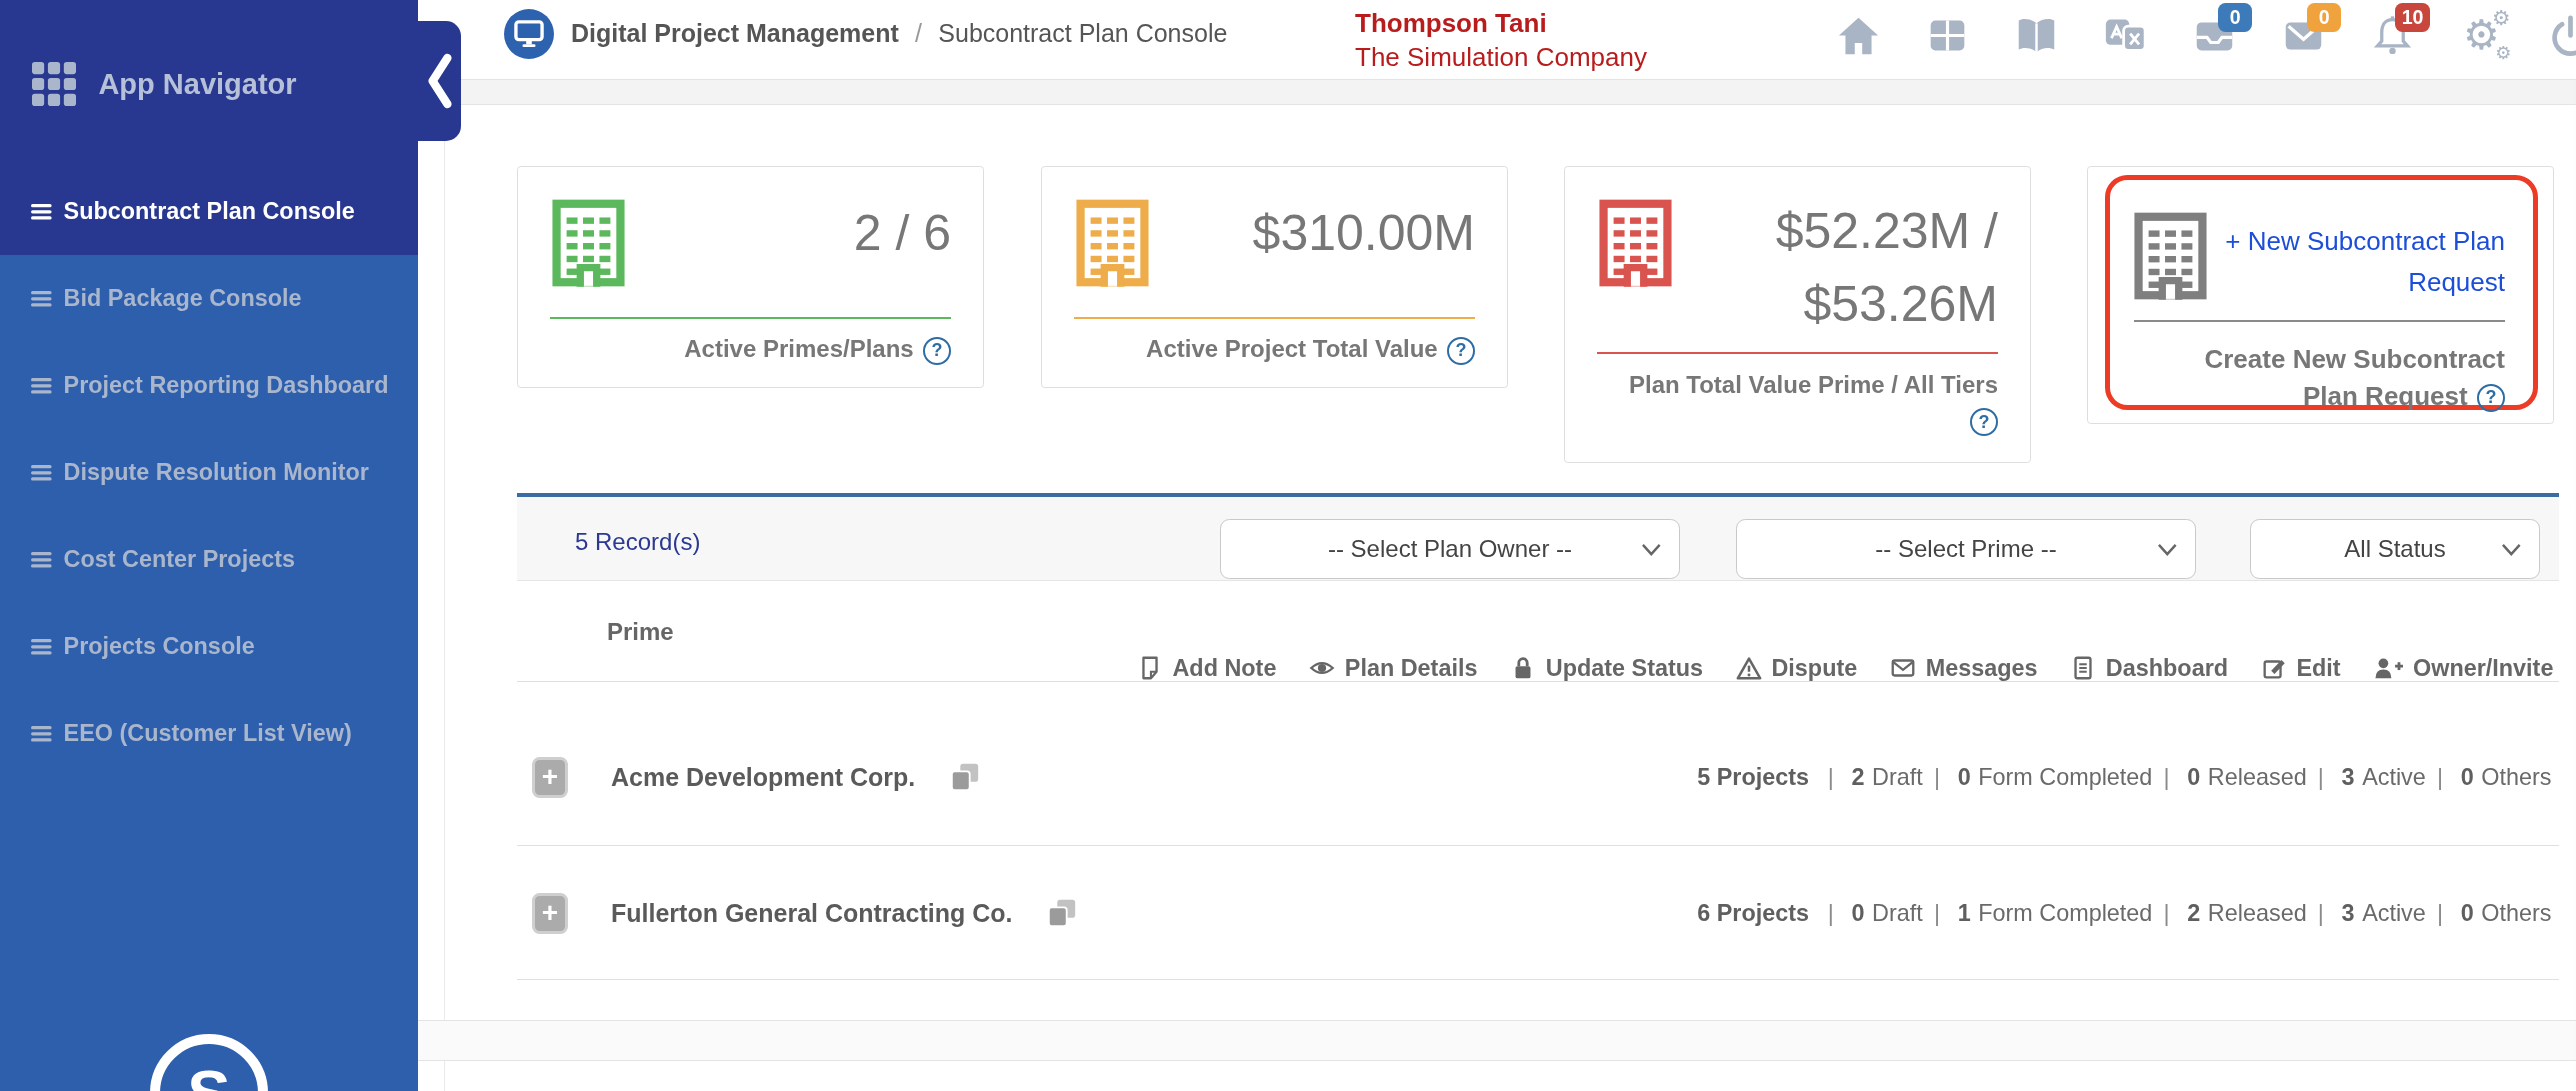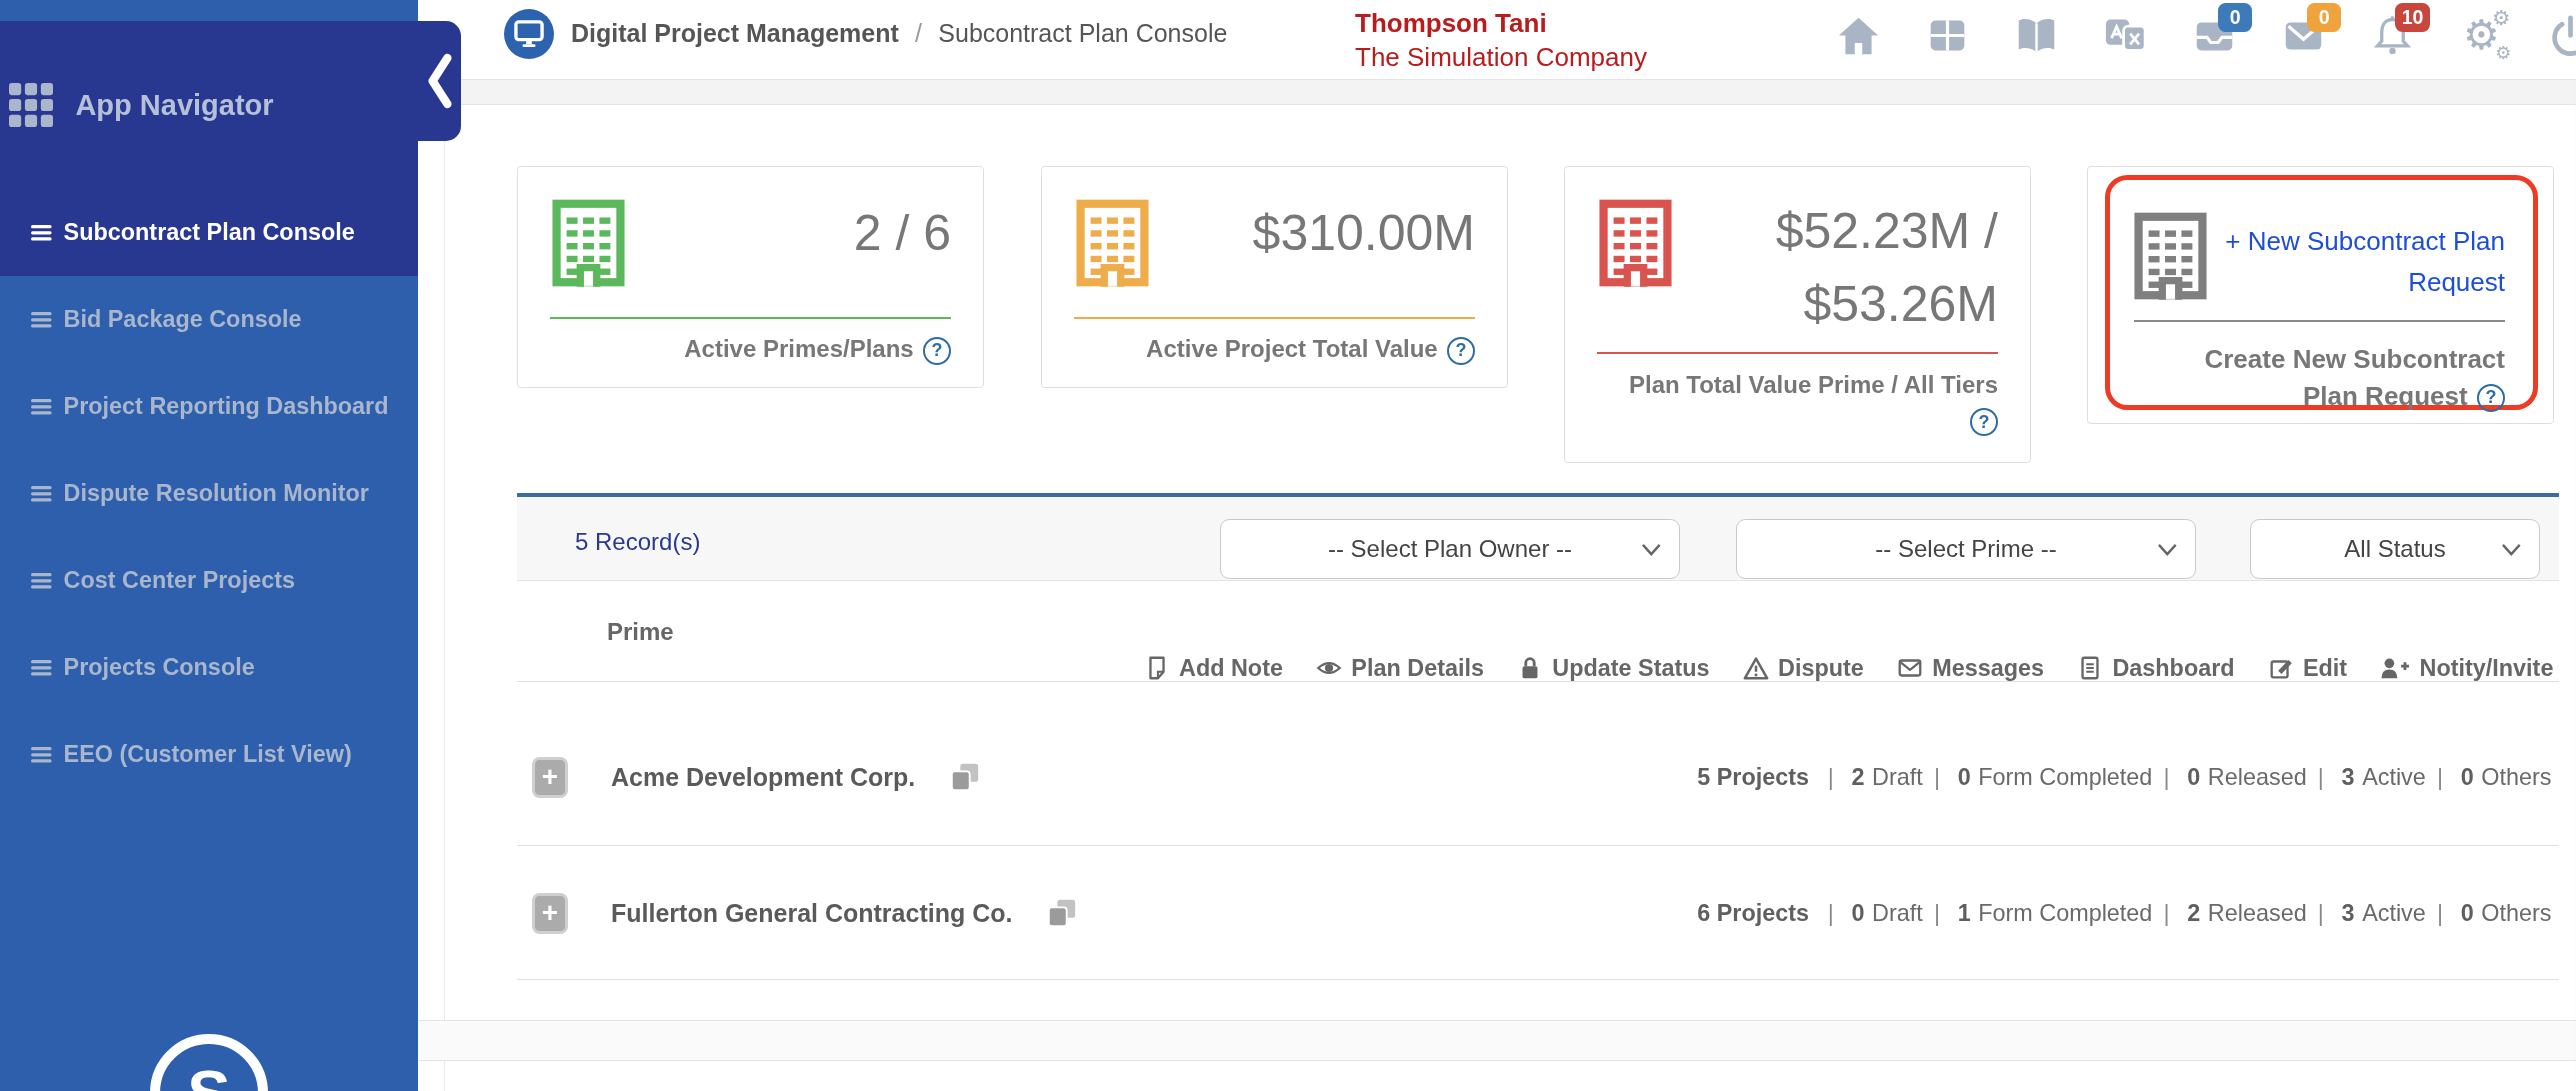--- a/index.html
+++ b/index.html
@@ -1,20 +1,20 @@
 <!DOCTYPE html>
 <html style="font-size:15px"><head>
 <meta charset="utf-8">
 <style>
   html,body{margin:0;padding:0;background:#fff;}
   .stage{position:relative;width:2576px;height:1092px;overflow:hidden;background:#fff;
          font-family:"Liberation Sans",sans-serif;color:#555;}
   
   .sidebar{position:absolute;left:0;top:0;width:418px;height:1092px;background:#2d5fad;z-index:5;}
-  .sb-header{height:168px;background:#283890;display:flex;align-items:center;padding-left:9px;gap:22.4px;margin-top:21px;}
+  .sb-header{height:168px;background:#283890;display:flex;align-items:center;padding-left:32px;gap:22.4px;}
   .sb-title{font-size:29px;font-weight:bold;color:#b6c0d8;}
   .collapse-tab{position:absolute;left:418px;top:20.6px;width:43px;height:120px;background:#283890;
                 border-radius:0 15px 15px 0;display:flex;align-items:center;justify-content:center;z-index:6;cursor:pointer;}
   .nav-item{height:87px;display:flex;align-items:center;padding-left:31px;gap:12px;
             color:#a9b6cc;font-size:23.4px;font-weight:bold;cursor:pointer;white-space:nowrap;}
   .nav-item.active{background:#283890;color:#ffffff;}
   .nav-item svg{flex:0 0 auto;}
   .sb-logo{position:absolute;left:150px;top:1034px;width:118px;height:118px;border:10.3px solid #fff;
            border-radius:50%;box-sizing:border-box;display:flex;align-items:center;justify-content:center;}
   .sb-logo .gap{position:absolute;left:-12px;top:47px;width:14px;height:26px;background:#2d5fad;}
@@ -483,21 +483,21 @@
           </svg>
           <span>Edit</span>
         </div>
         <div class="action">
           <svg width="32" height="28" viewBox="0 0 34 30">
             <circle cx="11" cy="10" r="5.2" fill="#666"></circle>
             <path d="M2.5 26 Q2.5 16.5 11 16.5 Q19.5 16.5 19.5 26 Z" fill="#666"></path>
             <line x1="23.5" y1="13" x2="32" y2="13" stroke="#666" stroke-width="3"></line>
             <line x1="27.7" y1="8.8" x2="27.7" y2="17.2" stroke="#666" stroke-width="3"></line>
           </svg>
-          <span>Notity/Invite</span>
+          <span>Owner/Invite</span>
         </div>
       </div>
     </div>
 
     <div class="trow row1">
       <div class="row-line">
         <div class="expand">
             <span>+</span>
           </div>
         <span class="row-name">Acme Development Corp.</span>

